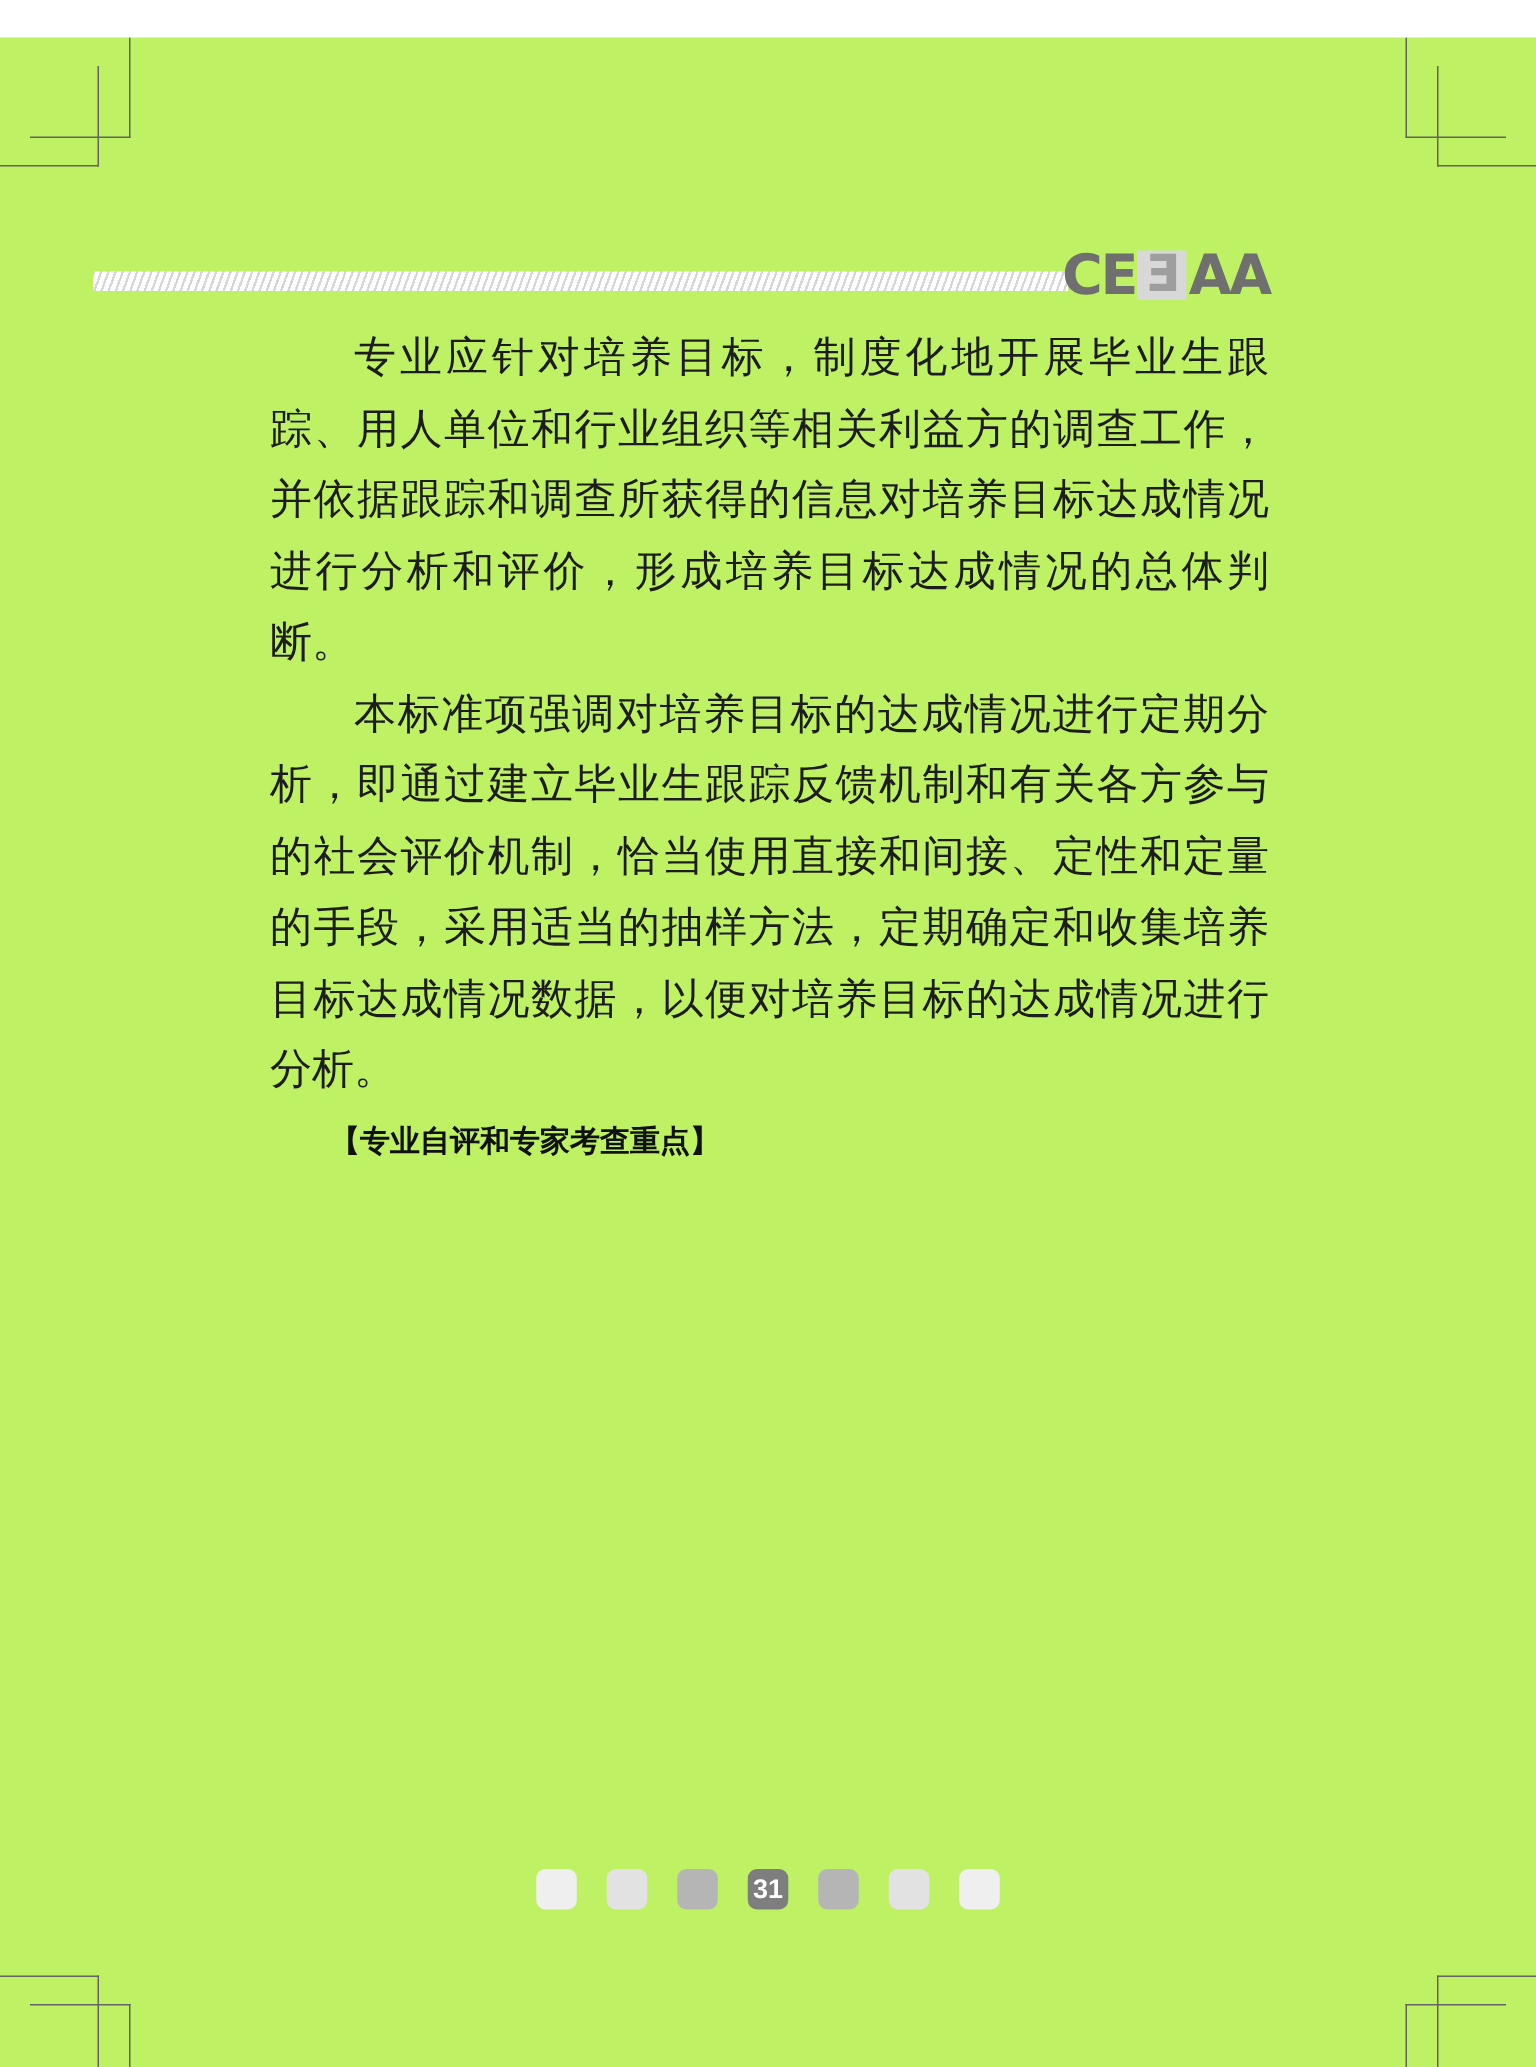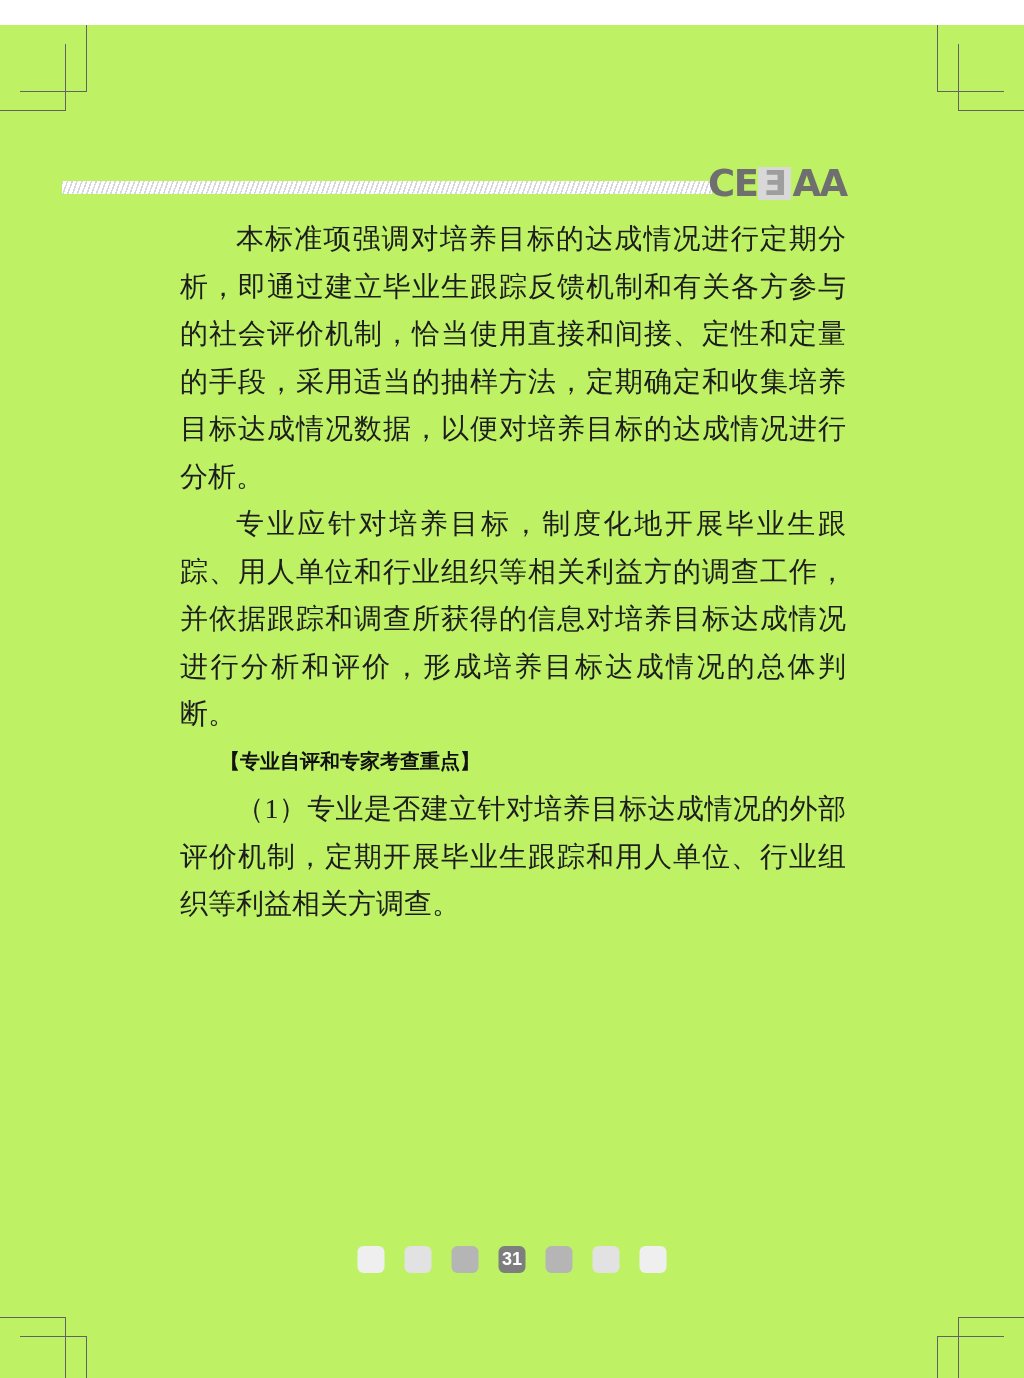--- a/index.html
+++ b/index.html
@@ -58,24 +58,23 @@
   <div class="hatch"></div>
   <div class="logo">
     <span>CE</span>
     <span class="logo-block">
         <span>Ǝ</span>
       </span>
     <span>AA</span>
   </div>
 
   <div class="content">
+    <p class="body">专业应针对培养目标，制度化地开展毕业生跟踪、用人单位和行业组织等相关利益方的调查工作，并依据跟踪和调查所获得的信息对培养目标达成情况进行分析和评价，形成培养目标达成情况的总体判断。</p>
     <p class="body">本标准项强调对培养目标的达成情况进行定期分析，即通过建立毕业生跟踪反馈机制和有关各方参与的社会评价机制，恰当使用直接和间接、定性和定量的手段，采用适当的抽样方法，定期确定和收集培养目标达成情况数据，以便对培养目标的达成情况进行分析。</p>
-    <p class="body">专业应针对培养目标，制度化地开展毕业生跟踪、用人单位和行业组织等相关利益方的调查工作，并依据跟踪和调查所获得的信息对培养目标达成情况进行分析和评价，形成培养目标达成情况的总体判断。</p>
     <p class="heading">【专业自评和专家考查重点】</p>
-    <p class="body">（1）专业是否建立针对培养目标达成情况的外部评价机制，定期开展毕业生跟踪和用人单位、行业组织等利益相关方调查。</p>
   </div>
 
   <div class="pager">
     <div class="sq" style="background: rgb(239, 239, 239);"></div>
     <div class="sq" style="background: rgb(226, 226, 226);"></div>
     <div class="sq" style="background: rgb(181, 181, 181);"></div>
     <div class="sq sq-active" style="background: rgb(126, 126, 126);">
         <span>31</span>
       </div>
     <div class="sq" style="background: rgb(181, 181, 181);"></div>

